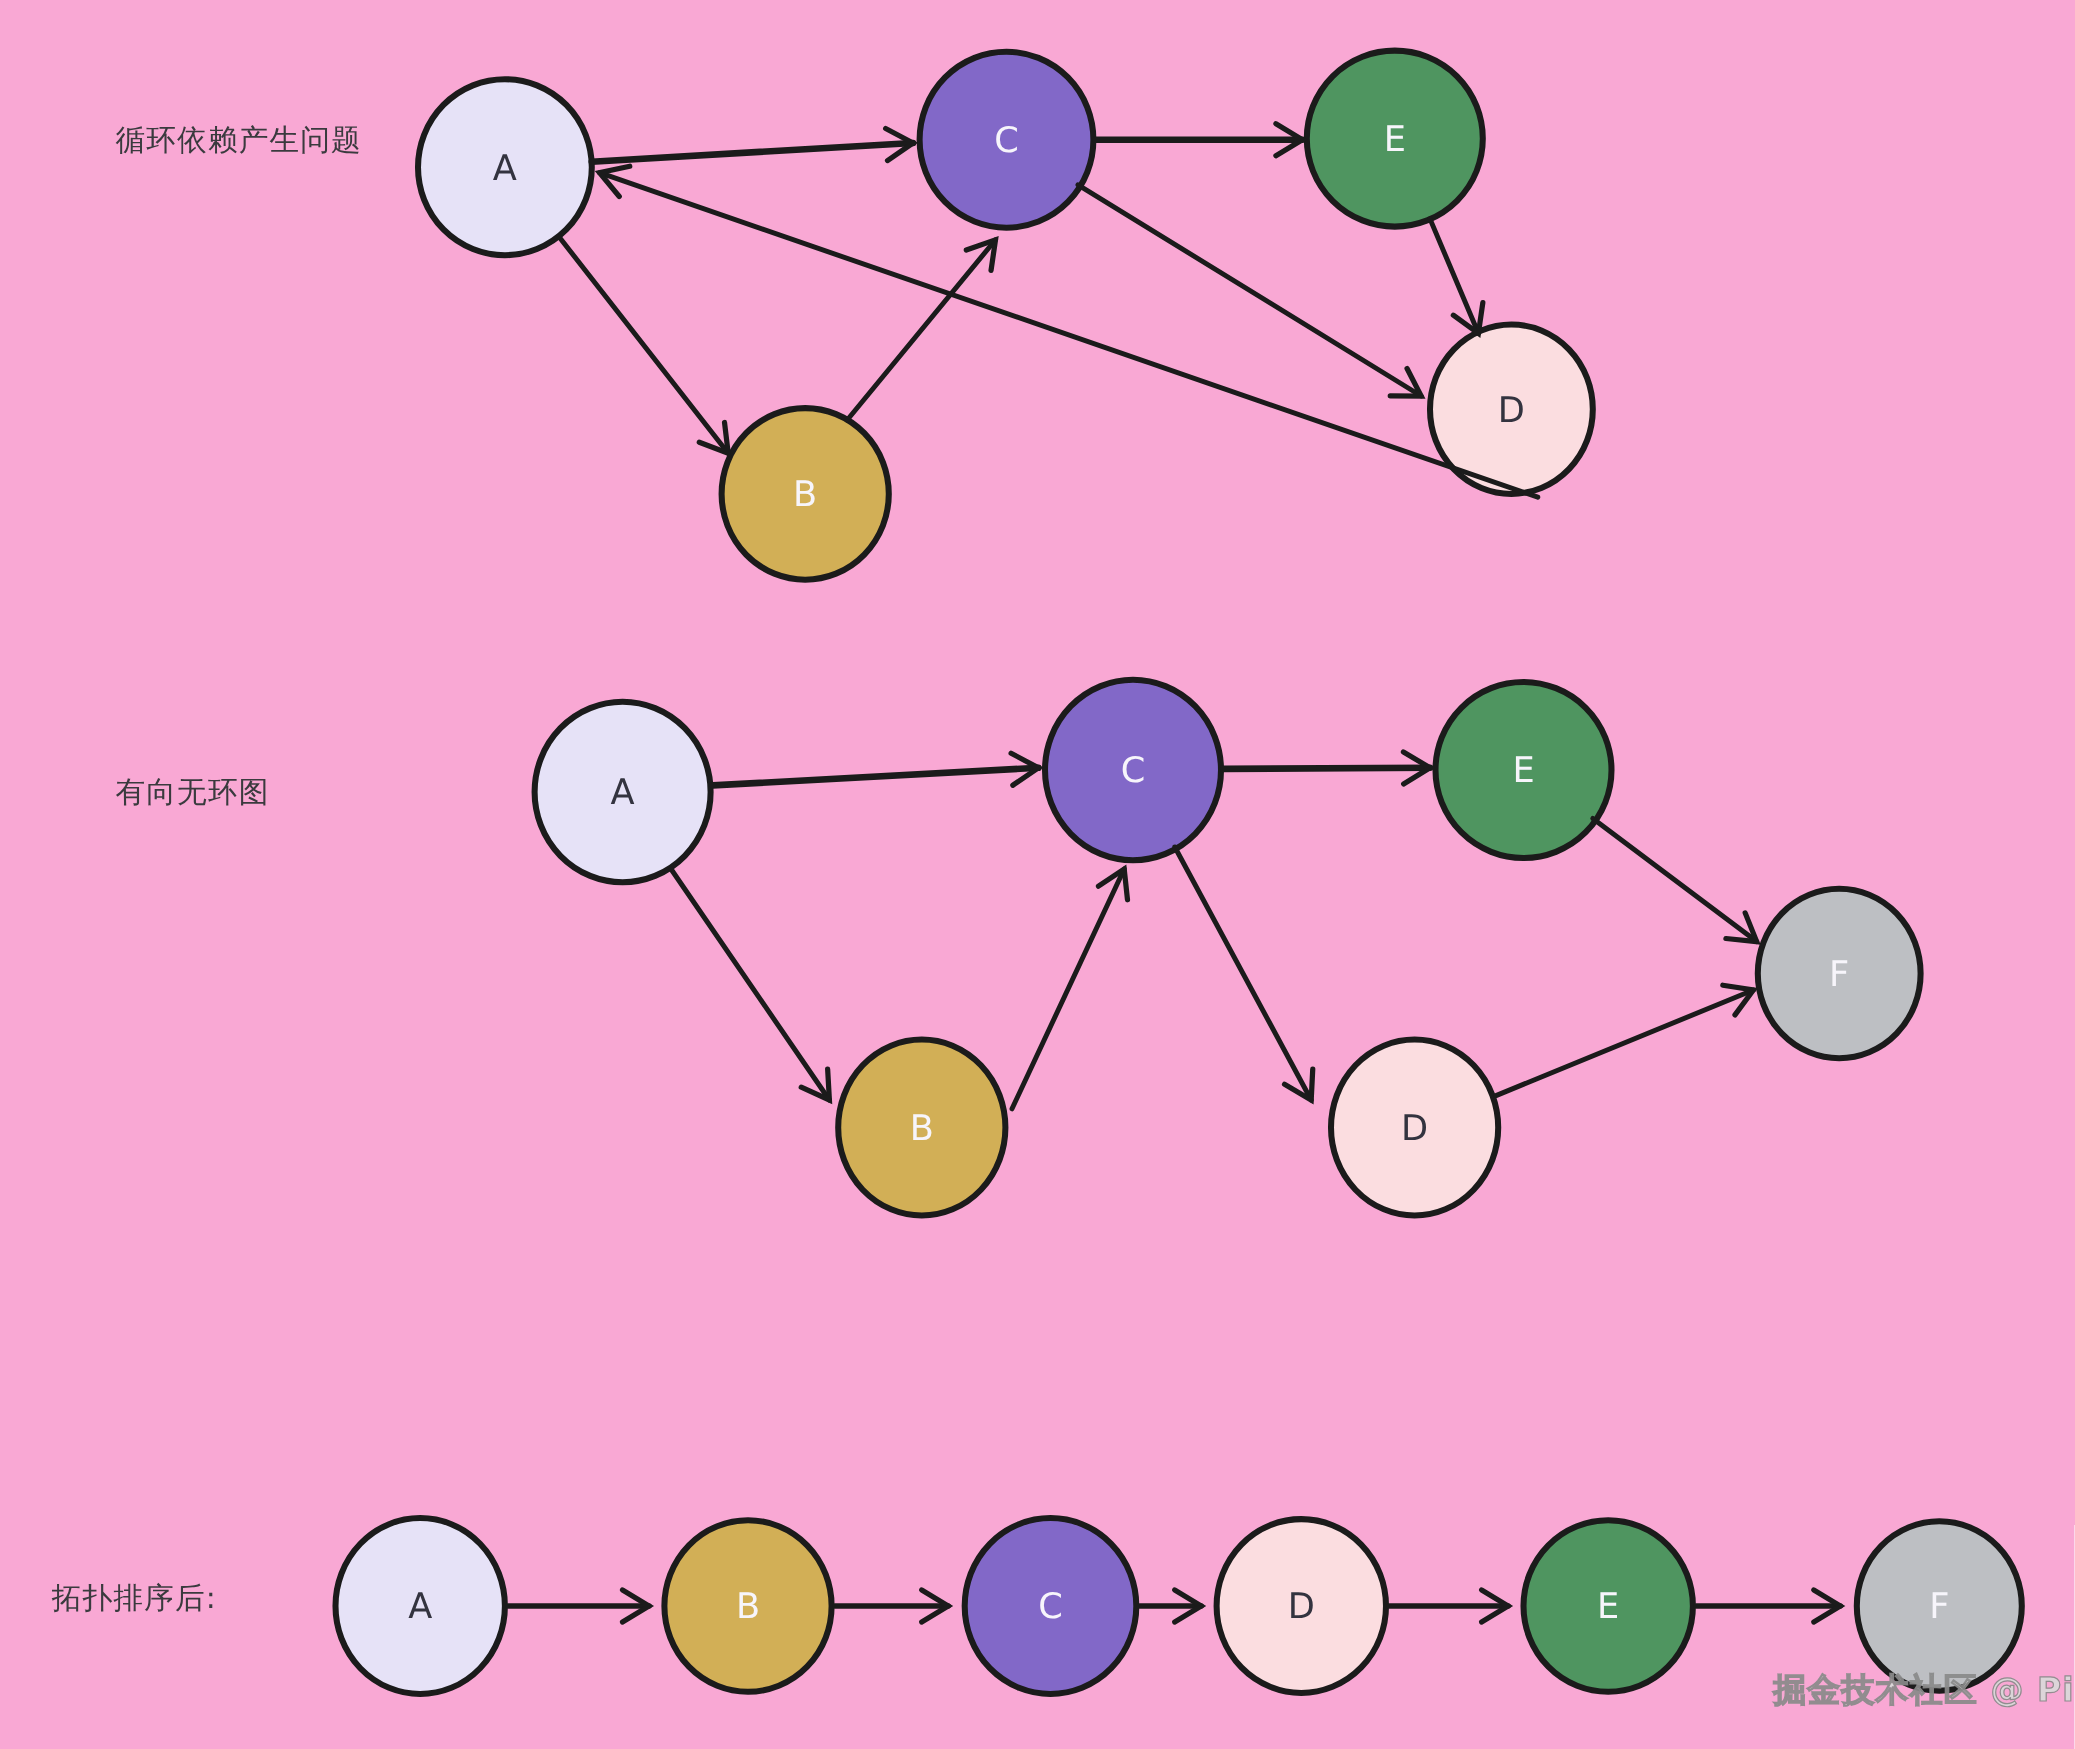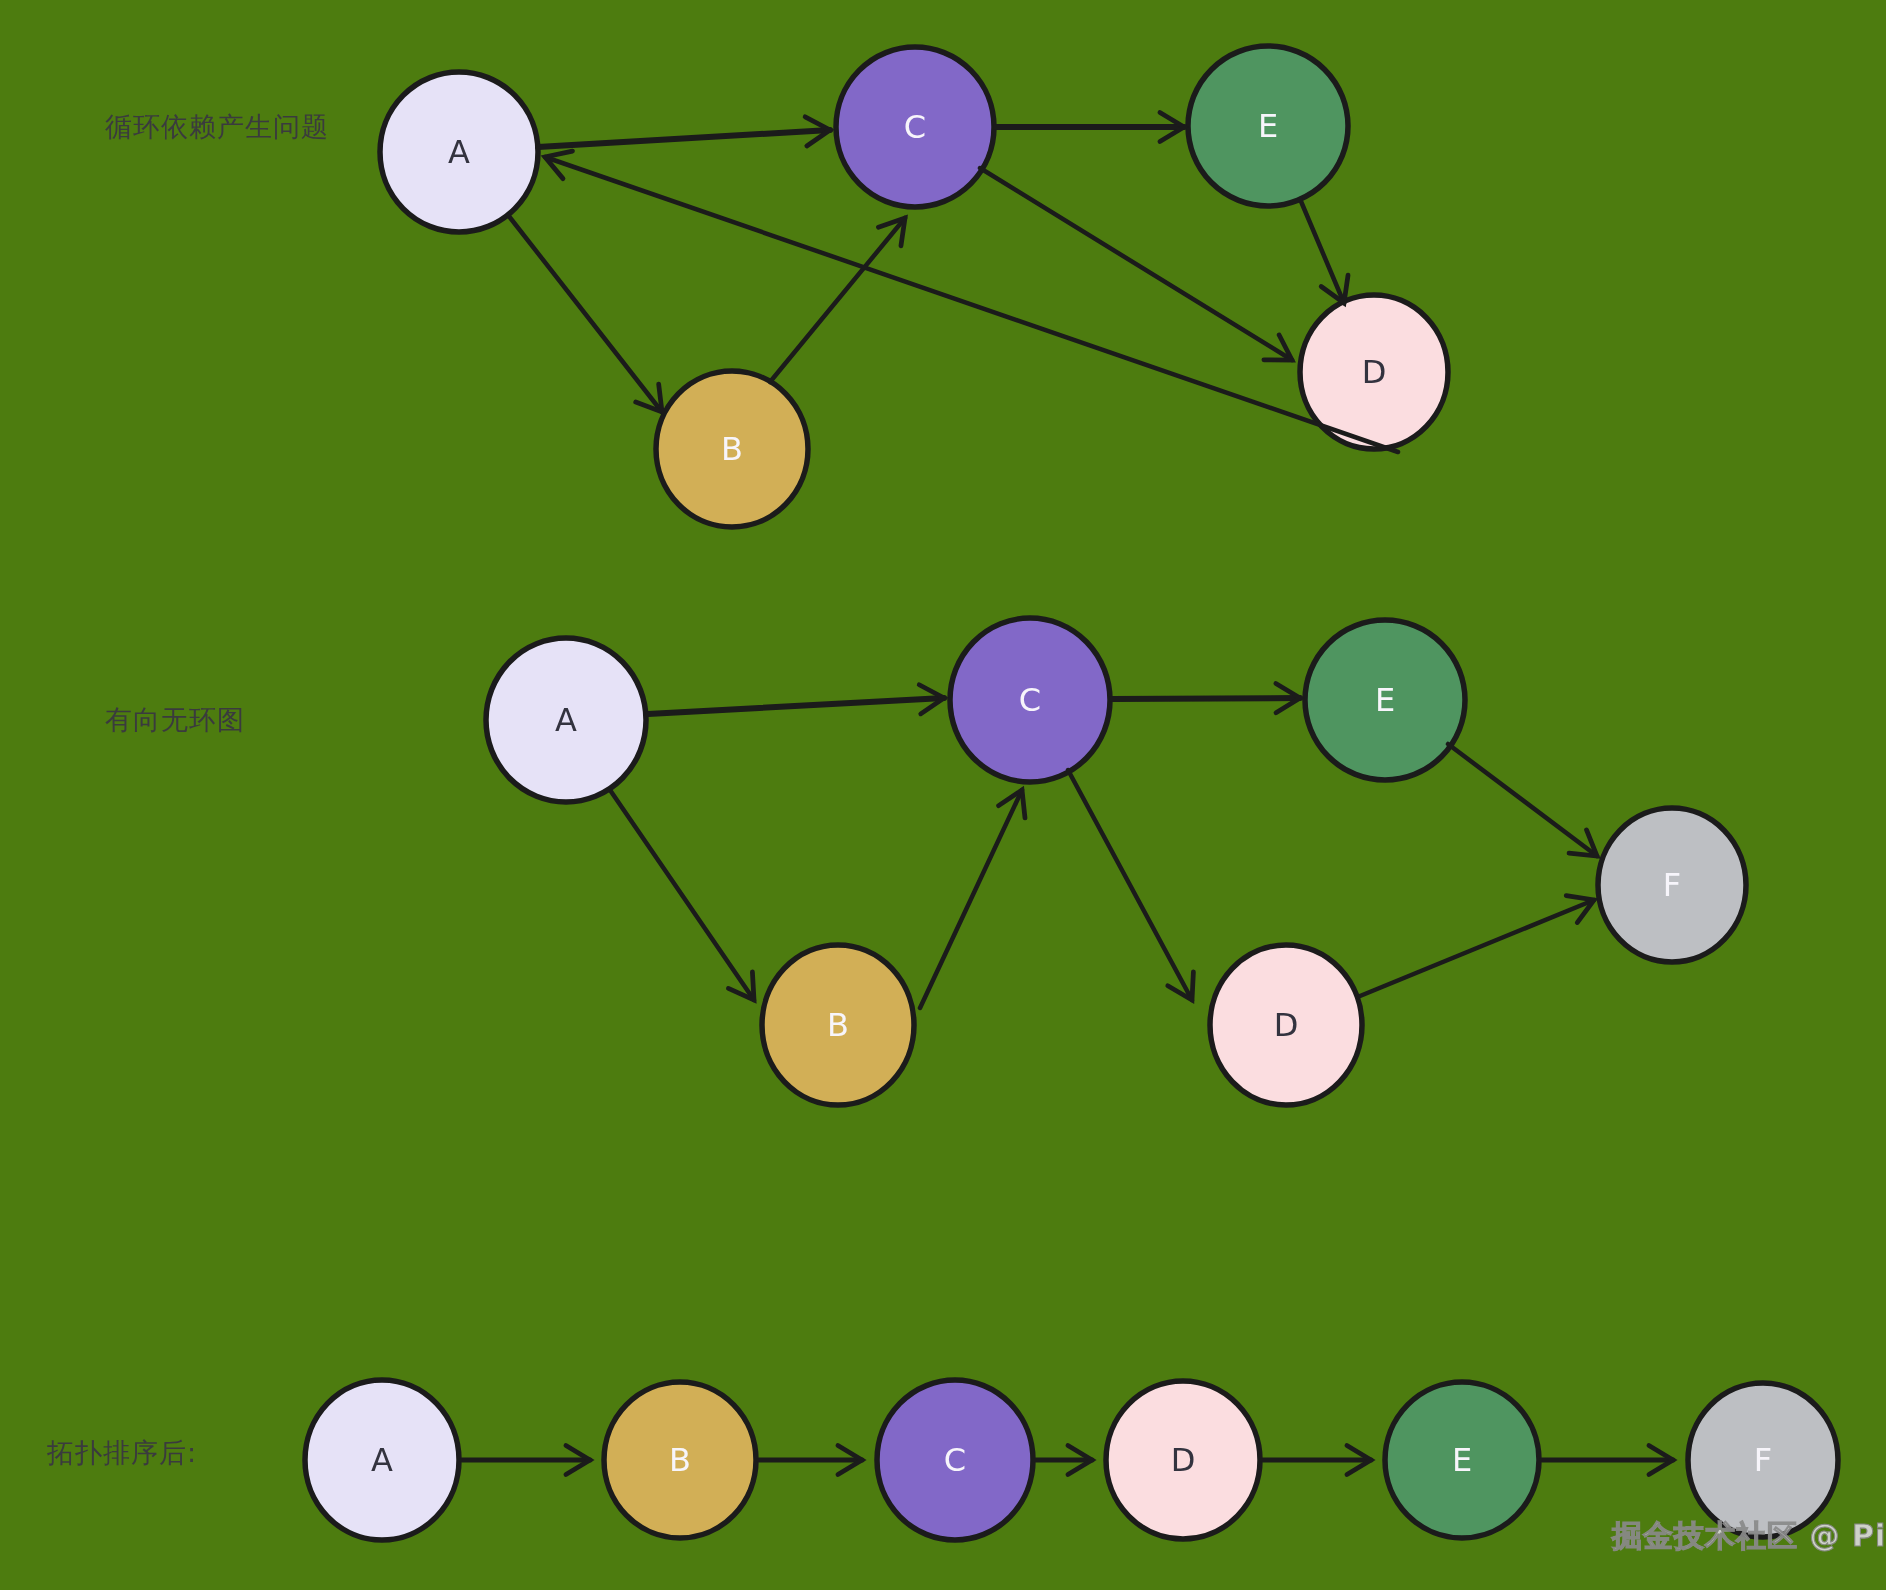--- a/index.html
+++ b/index.html
@@ -1,20 +1,20 @@
 <!DOCTYPE html>
 <html><head>
 <meta charset="utf-8">
 <style>
   html, body { margin: 0; padding: 0; background: #ffffff; }
   .stage {
     position: relative;
     width: 1886px;
     height: 1590px;
-    background: #4d7c0f;
+    background: #f9a8d4;
     font-family: "DejaVu Sans", "Liberation Sans", sans-serif;
     overflow: hidden;
   }
   svg.diagram { display: block; }
   .section-title {
     fill: #3a3a3e;
     font-size: 27px;
     letter-spacing: 1px;
   }
   .node-ellipse {

